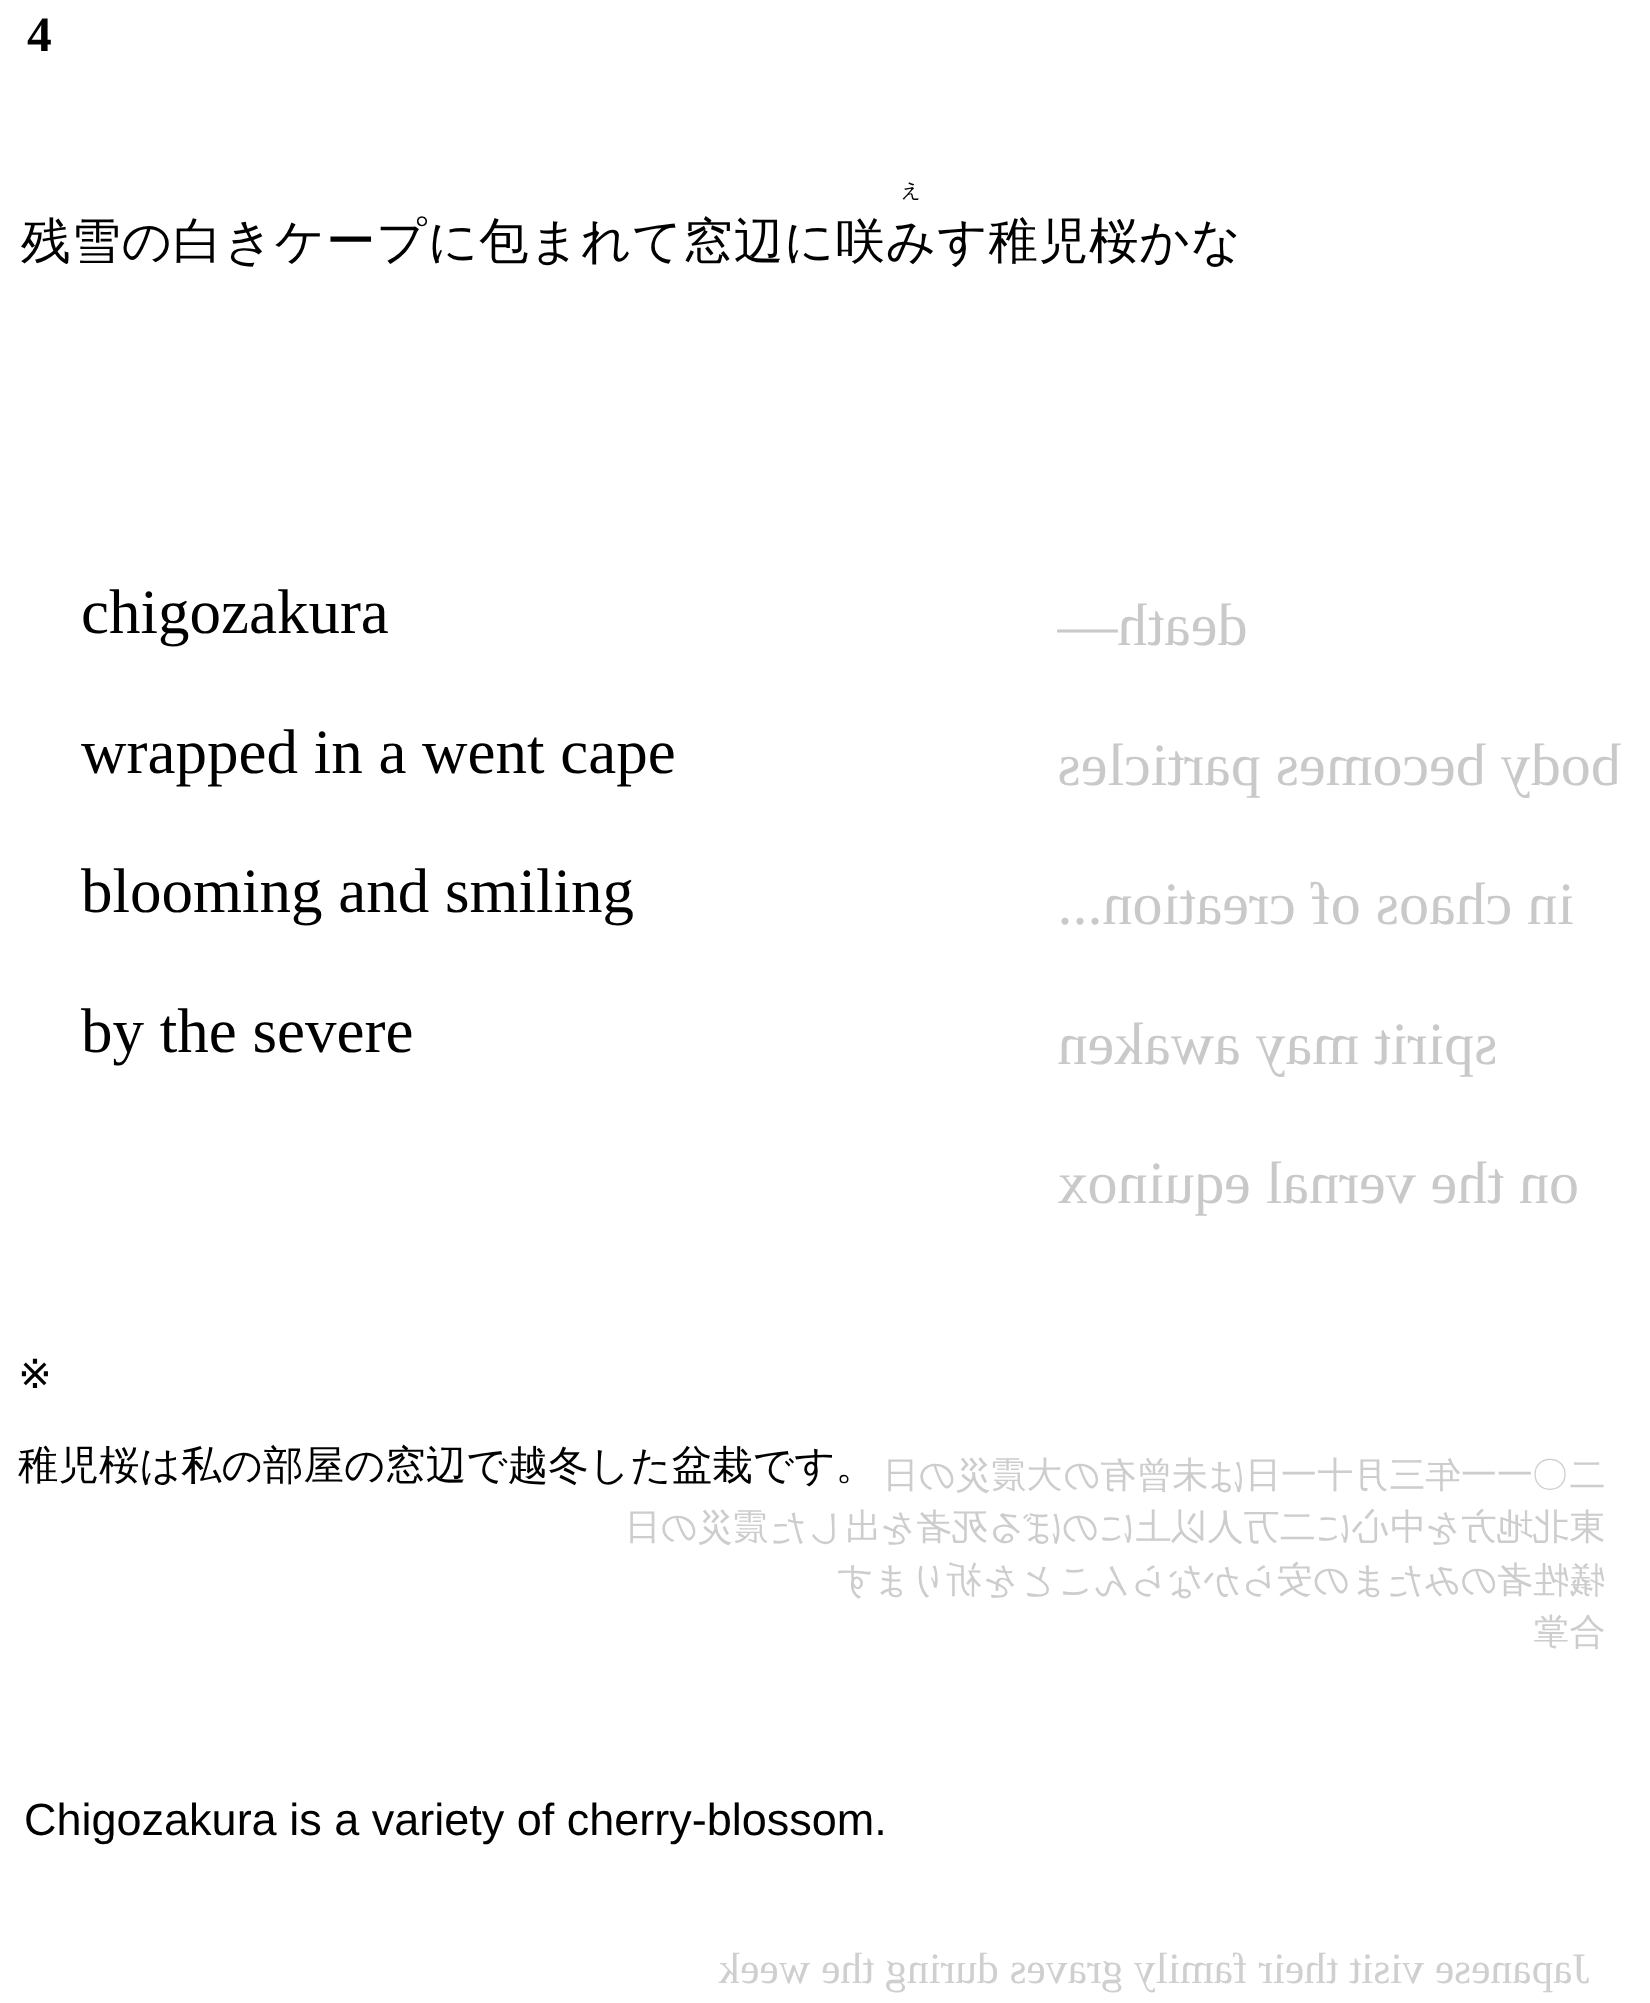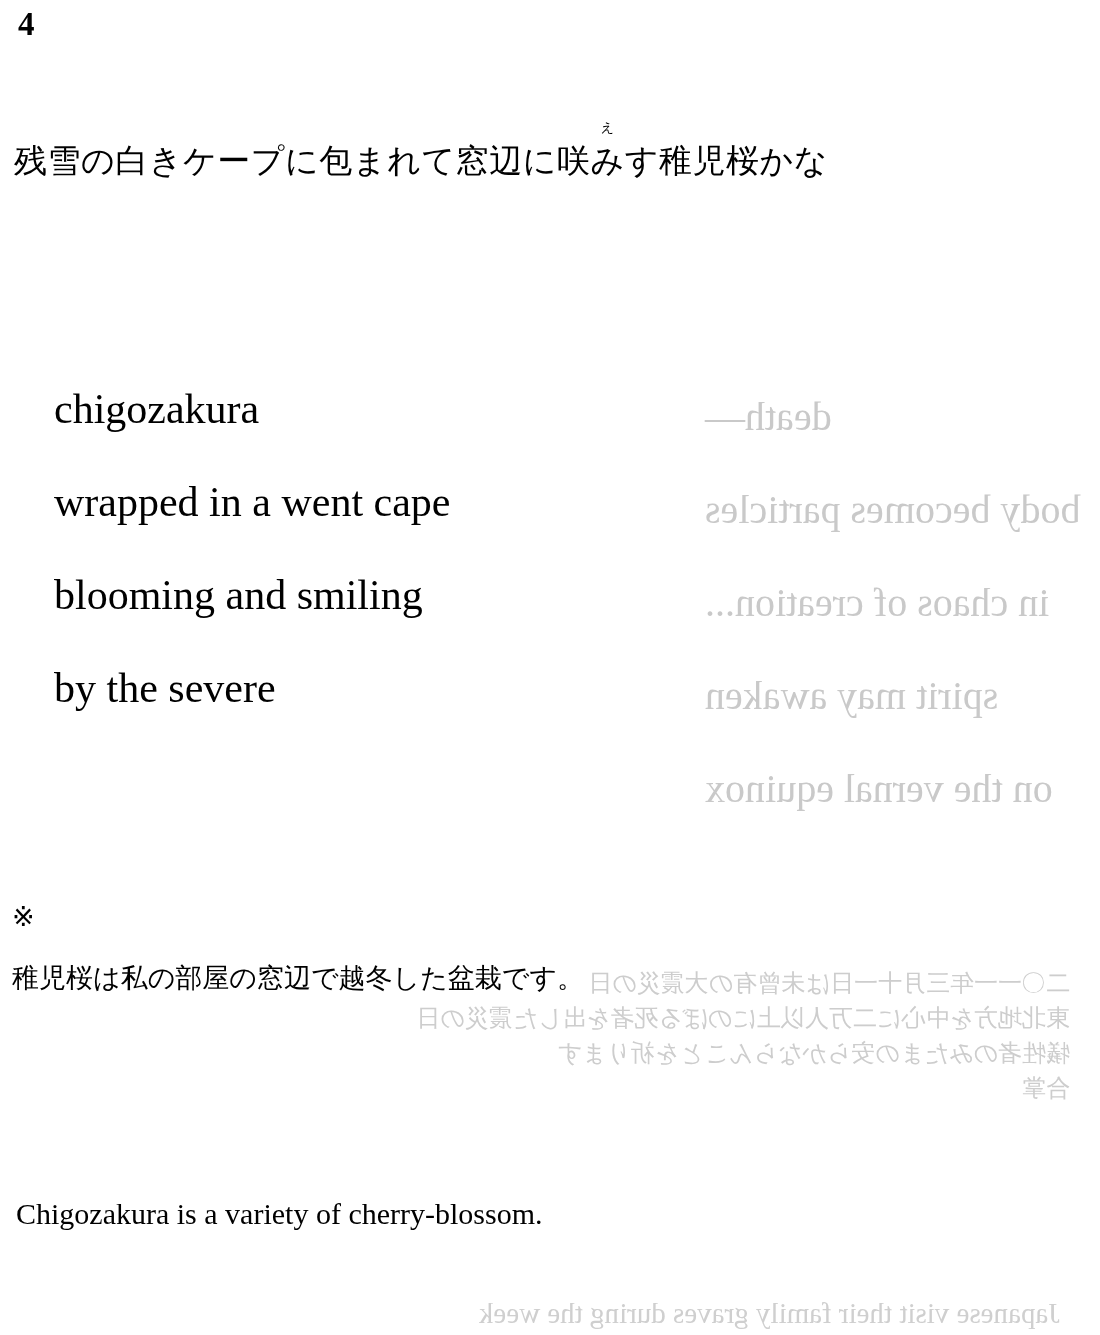--- a/index.html
+++ b/index.html
@@ -93,21 +93,21 @@
     line-height: 1.3;
     white-space: nowrap;
   }
 
   
   .note-en {
     position: absolute;
     left: 16px;
     top: 1192px;
     width: 1075px;
-    font-family: Liberation Serif, serif;
+    font-family: Liberation Sans, sans-serif;
     font-size: 30px;
     line-height: 43px;
   }
   .note-en .nline { white-space: nowrap; }
   .bleed-block-en {
     position: absolute;
     right: 20px;
     top: 370px;
     transform: scaleX(-1);
     color: #c9c9c9;

